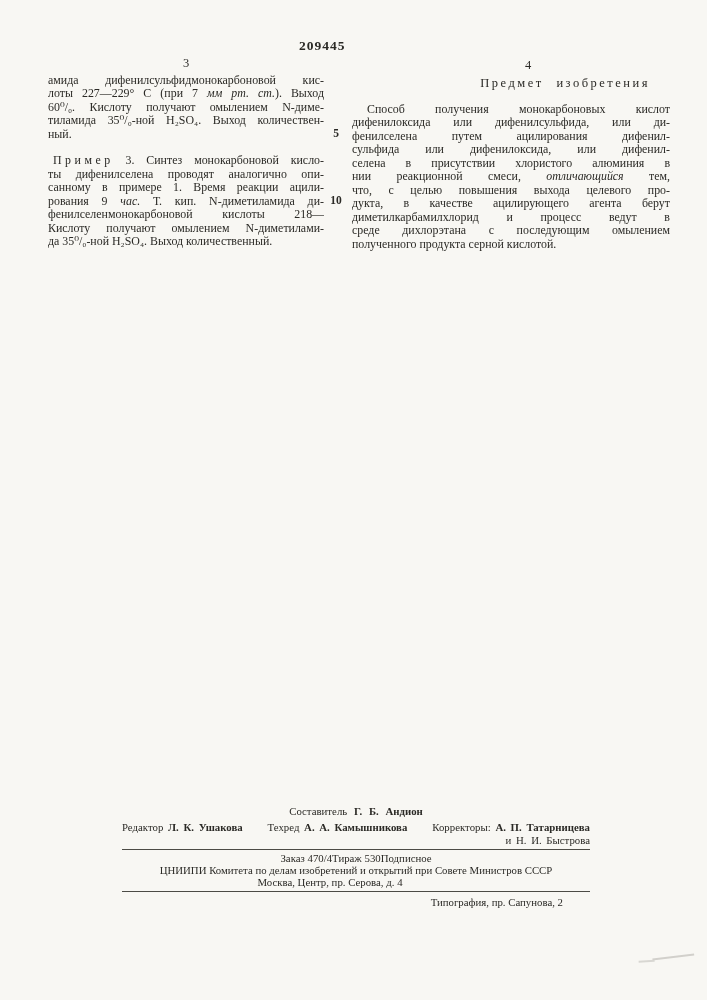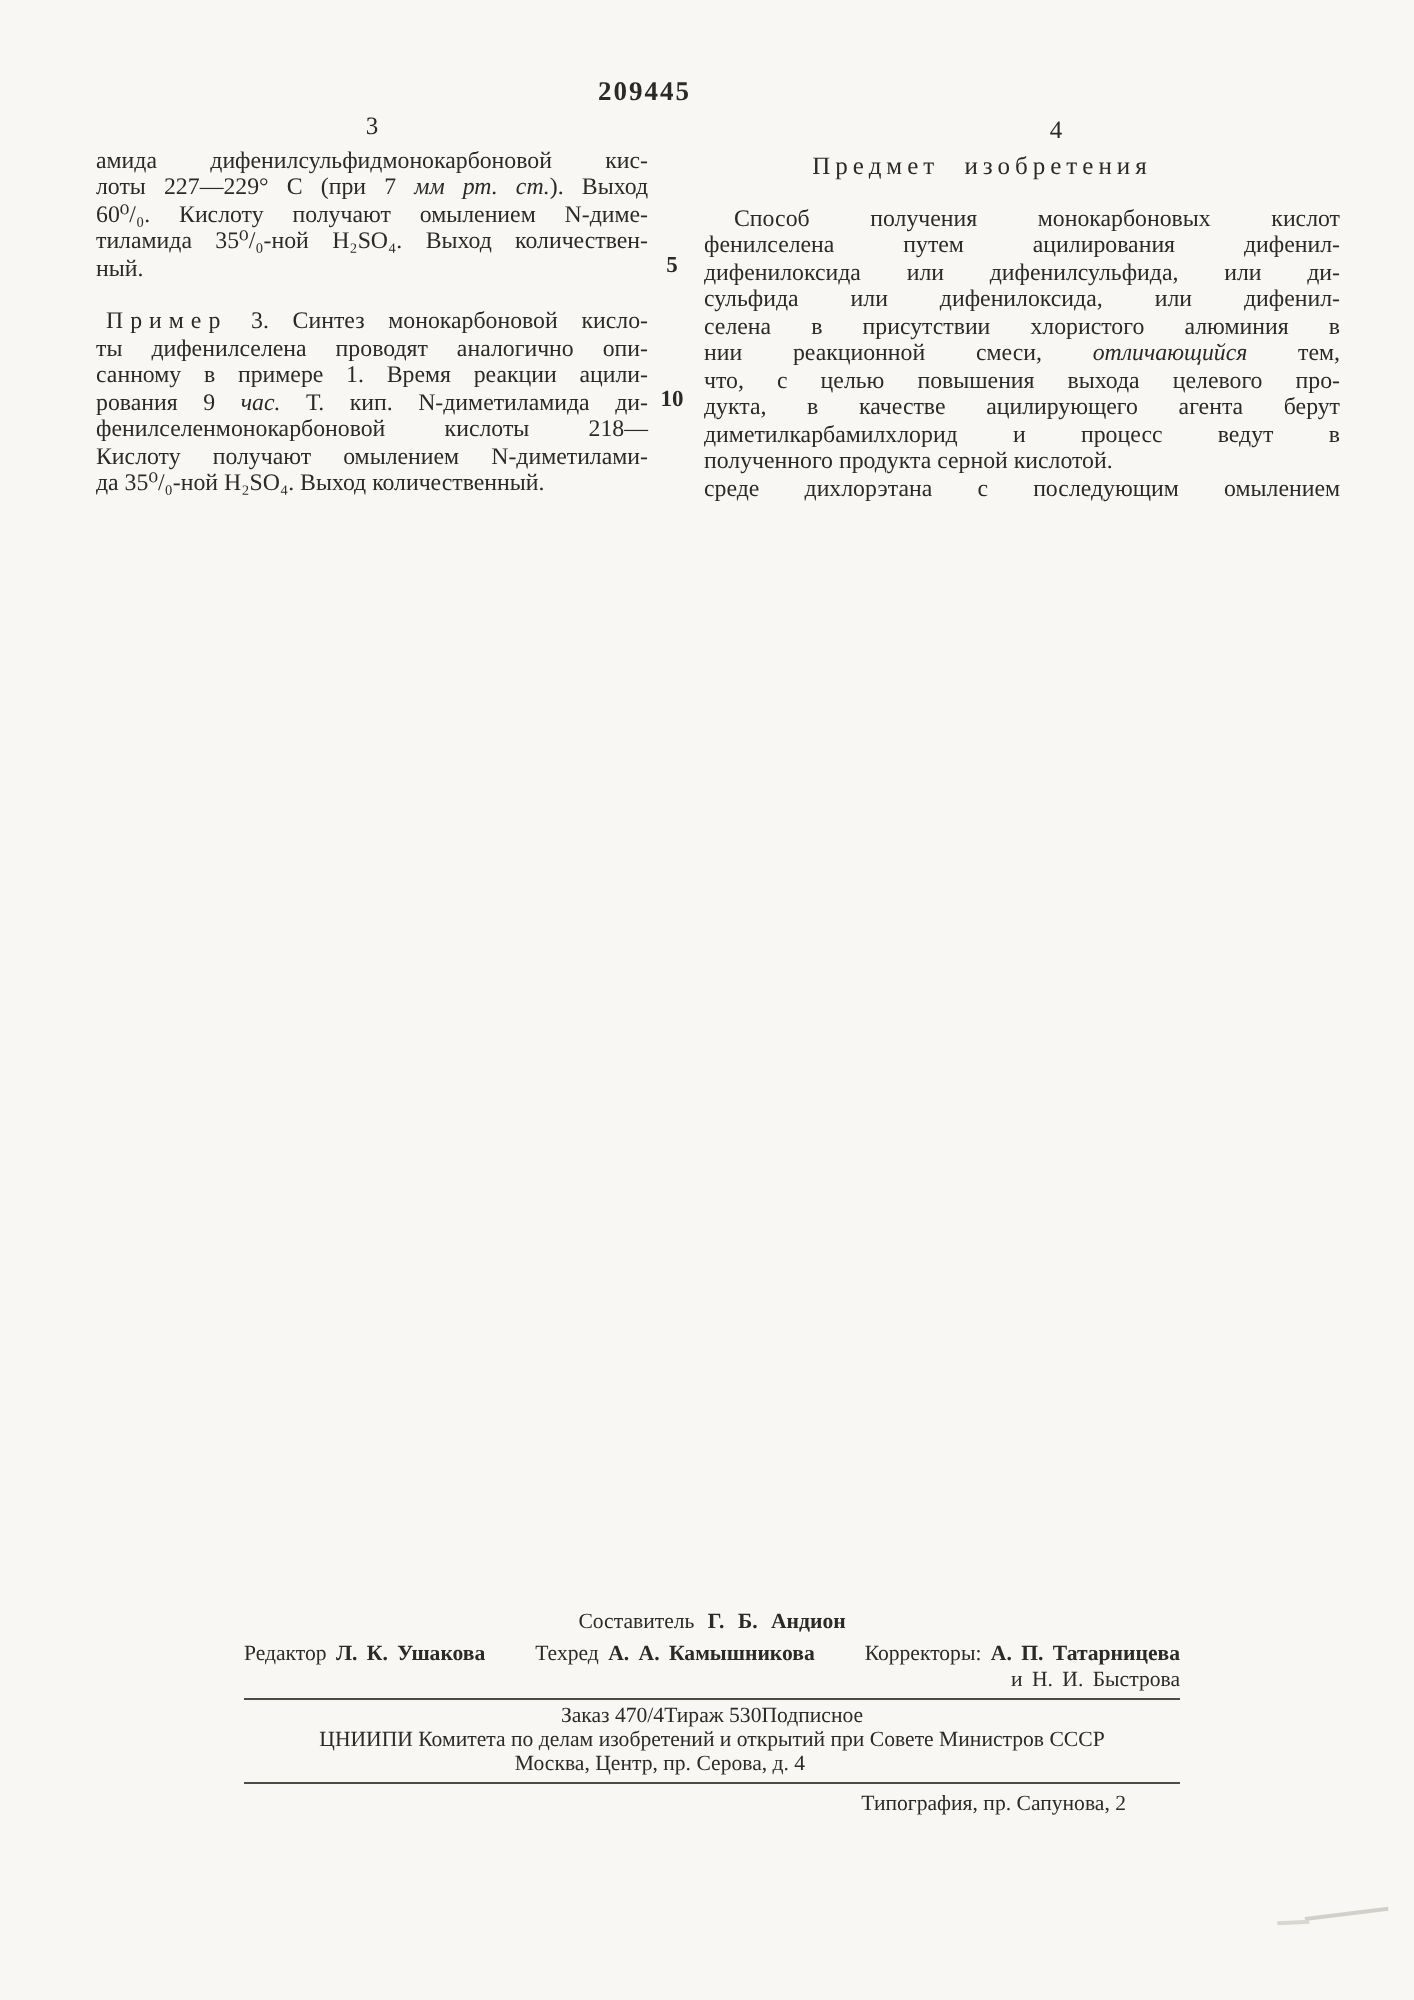--- a/index.html
+++ b/index.html
@@ -18,21 +18,21 @@
   }
 
   .col{position:absolute}
   .col-left{left:48px;top:56px;width:276px}
   .col-right{left:352px;top:58px;width:318px}
 
   .page-num{text-align:center;font-size:12.5px;height:16px}
   .col-right .page-num{transform:translateX(17px)}
 
   .section-heading{
-    text-align:center;font-size:12.5px;
+    text-align:right;font-size:12.5px;
     letter-spacing:2.5px;word-spacing:7px;
     margin-top:2px;transform:translateX(-20px);
     white-space:nowrap;
   }
 
   .col-left .col-body{margin-top:2px}
   .col-right .col-body{margin-top:12px}
 
   .line{
     font-size:11.9px;line-height:13.45px;
@@ -105,30 +105,30 @@
         </div>
       </div>
   </div>
 
   <div class="col col-right">
     <div class="page-num">4</div>
     <div class="section-heading">Предмет изобретения</div>
     <div class="col-body">
         <div class="para">
           <div class="line just ind"><span>Способ получения монокарбоновых кислот</span></div>
+          <div class="line just"><span>дифенилоксида или дифенилсульфида, или ди-</span></div>
           <div class="line just"><span>фенилселена путем ацилирования дифенил-</span></div>
-          <div class="line just"><span>дифенилоксида или дифенилсульфида, или ди-</span></div>
           <div class="line just"><span>сульфида или дифенилоксида, или дифенил-</span></div>
           <div class="line just"><span>селена в присутствии хлористого алюминия в</span></div>
           <div class="line just"><span>нии реакционной смеси, </span><span class="it">отличающийся</span><span> тем,</span></div>
           <div class="line just"><span>что, с целью повышения выхода целевого про-</span></div>
           <div class="line just"><span>дукта, в качестве ацилирующего агента берут</span></div>
           <div class="line just"><span>диметилкарбамилхлорид и процесс ведут в</span></div>
+          <div class="line just"><span>среде дихлорэтана с последующим омылением</span></div>
           <div class="line"><span>полученного продукта серной кислотой.</span></div>
-          <div class="line just"><span>среде дихлорэтана с последующим омылением</span></div>
         </div>
       </div>
   </div>
 
   <div class="gutter-num" id="g5">5</div>
   <div class="gutter-num" id="g10">10</div>
 
   <div class="footer">
     <div class="f-compiler"><span>Составитель</span> <span class="name">Г. Б. Андион</span></div>
 

